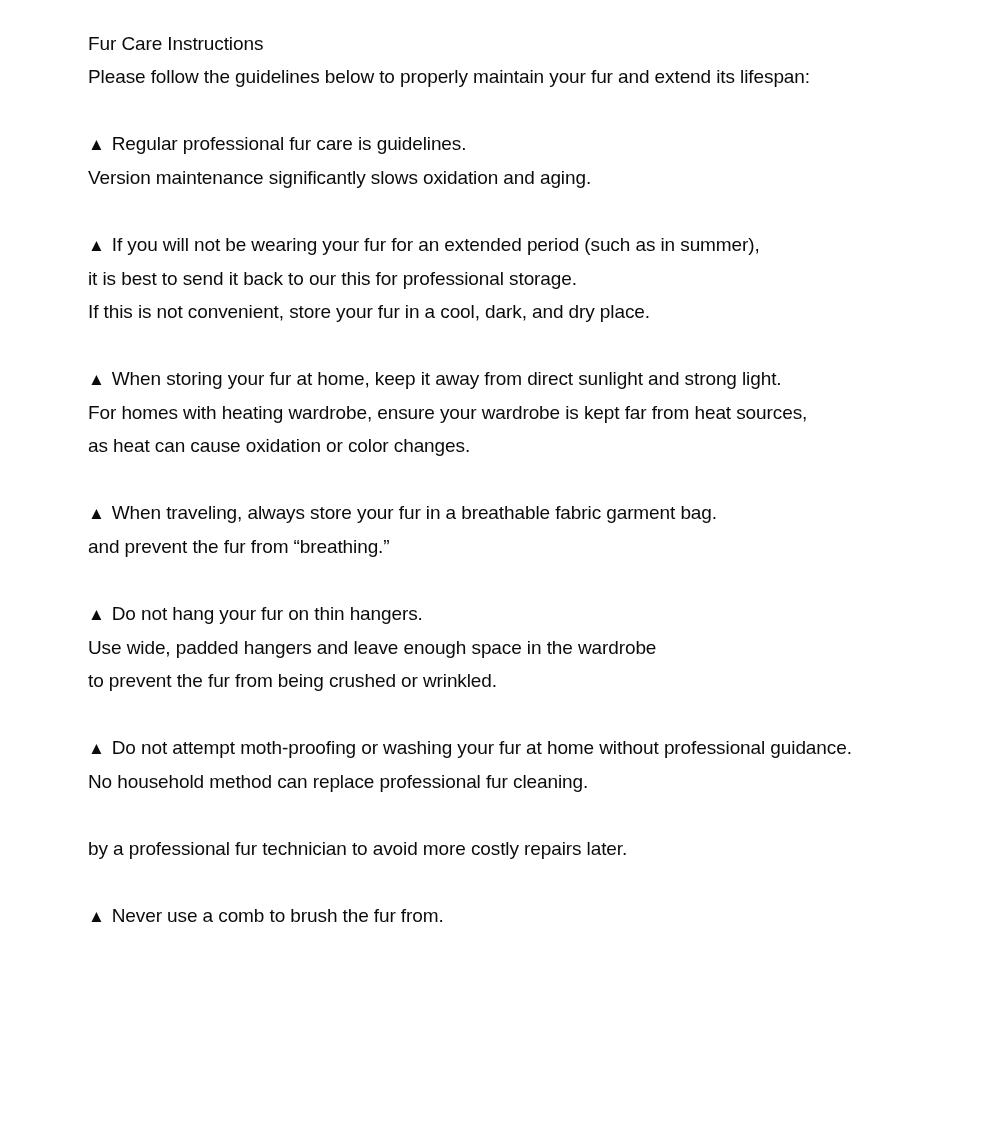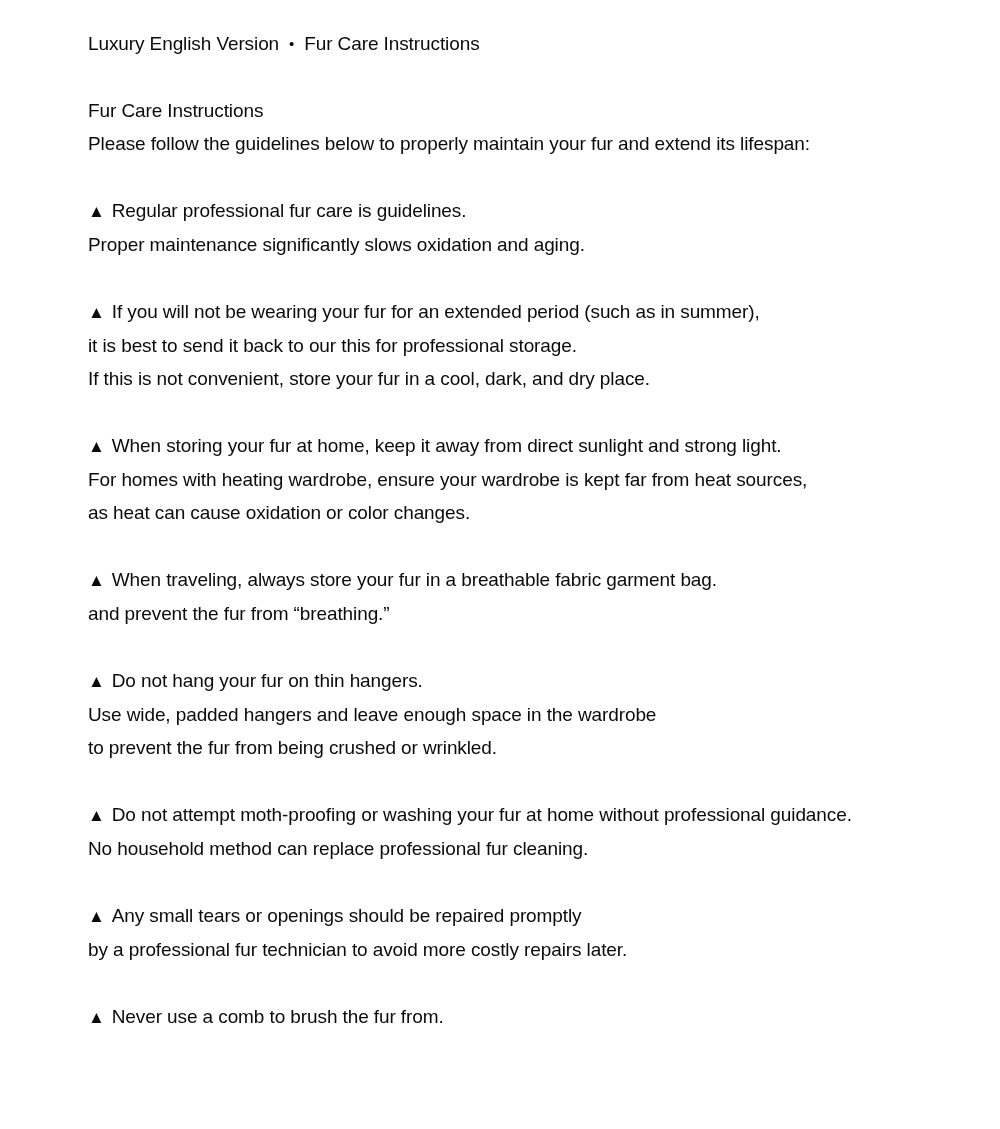--- a/index.html
+++ b/index.html
@@ -35,36 +35,31 @@
     display: inline-block;
     margin-right: 7px;
     font-size: 17px;
   }
 </style>
 </head>
 <body>
 
 <main class="doc">
 
-  <div class="block">
-    <p class="line">
-      <span>Luxury English Version</span><span class="sep">•</span><span>Fur Care Instructions</span>
-    </p>
-  </div>
 
   <div class="block">
     <p class="line">Fur Care Instructions</p>
     <p class="line">Please follow the guidelines below to properly maintain your fur and extend its lifespan:</p>
   </div>
 
   <div class="block">
     <p class="line">
       <span class="bullet">▲</span><span>Regular professional fur care is guidelines.</span>
     </p>
-    <p class="line">Proper maintenance significantly slows oxidation and aging.</p>
+    <p class="line">Version maintenance significantly slows oxidation and aging.</p>
   </div>
 
   <div class="block">
     <p class="line">
       <span class="bullet">▲</span><span>If you will not be wearing your fur for an extended period (such as in summer),</span>
     </p>
     <p class="line">it is best to send it back to our this for professional storage.</p>
     <p class="line">If this is not convenient, store your fur in a cool, dark, and dry place.</p>
   </div>
 
@@ -92,23 +87,20 @@
   </div>
 
   <div class="block">
     <p class="line">
       <span class="bullet">▲</span><span>Do not attempt moth-proofing or washing your fur at home without professional guidance.</span>
     </p>
     <p class="line">No household method can replace professional fur cleaning.</p>
   </div>
 
   <div class="block">
-    <p class="line">
-      <span class="bullet">▲</span><span>Any small tears or openings should be repaired promptly</span>
-    </p>
     <p class="line">by a professional fur technician to avoid more costly repairs later.</p>
   </div>
 
   <div class="block">
     <p class="line">
       <span class="bullet">▲</span><span>Never use a comb to brush the fur from.</span>
     </p>
   </div>
 
 </main>

